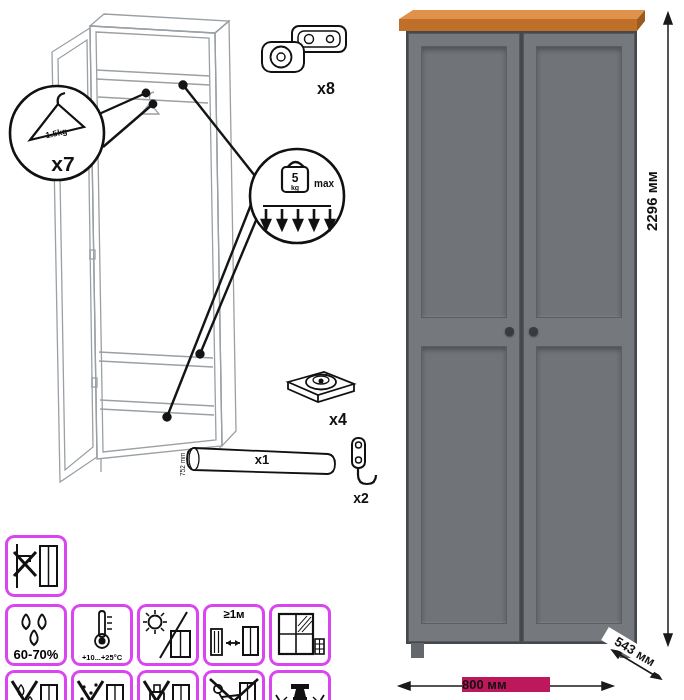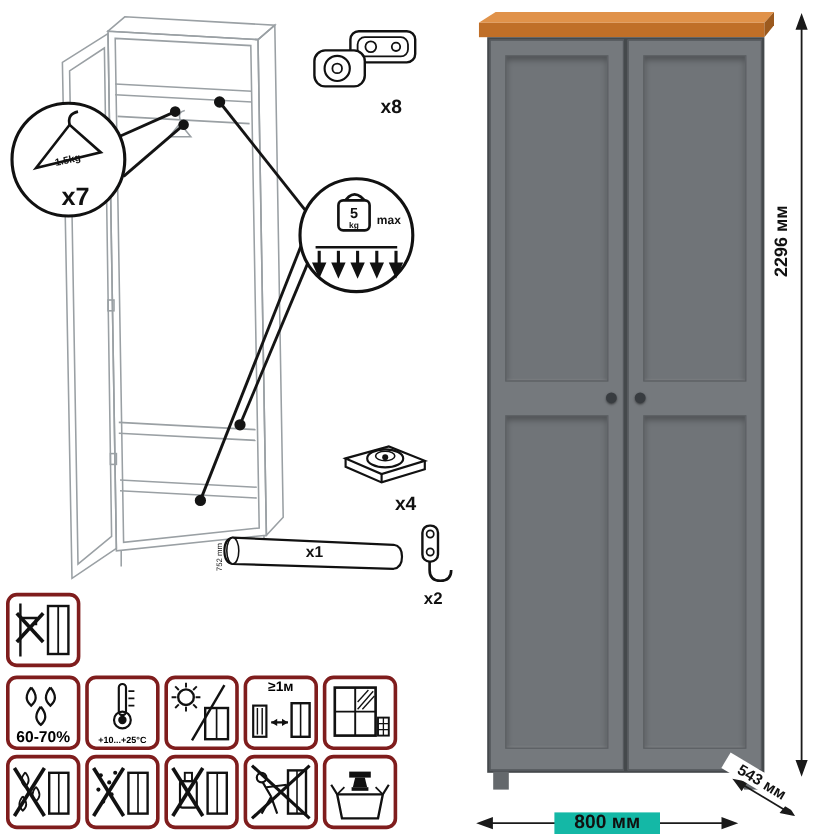--- a/index.html
+++ b/index.html
@@ -18,26 +18,26 @@
   .panel.up{top:12px;height:272px;}
   .panel.low{top:312px;height:278px;}
   .knob{position:absolute;top:293px;width:9px;height:9px;border-radius:50%;background:#383c40;box-shadow:0 1px 2px rgba(0,0,0,.5);}
   .door.l .knob{right:5px;} .door.r .knob{left:5px;}
   .foot{position:absolute;bottom:0;width:13px;height:15px;background:#64686c;}
   .foot.fl{left:12px;} .foot.fr{right:12px;}
 
   
   .dim{position:absolute;font-weight:bold;color:#111;}
   #dim-h{left:610px;top:192px;width:84px;height:18px;font-size:15px;text-align:center;transform:rotate(-90deg);}
-  #dim-w{left:462px;top:677px;width:88px;font-size:16px;text-align:center;background:#14b8a6;}
+  #dim-w{left:462px;top:677px;width:88px;font-size:13px;background:#be185d;}
   #dim-d{left:600px;top:644px;width:70px;font-size:13px;text-align:center;transform:rotate(31deg);background:#fff;}
 
   
-  .cell{position:absolute;width:62px;height:62px;border:3px solid #7f1d1d;border-radius:9px;
-        background:#fff;box-sizing:border-box;}
+  .cell{position:absolute;width:62px;height:62px;border:3px solid #d946ef;border-radius:9px;
+        background:#fff;box-sizing:border-box;margin-top:41px;}
   .cell .lbl{position:absolute;left:0;right:0;bottom:1px;text-align:center;font-weight:bold;color:#000;}
   .cell .lbl.top{bottom:auto;top:1px;}
   .r1{top:563px;} .r2{top:629px;}
   .cx0{left:5px;} .cx1{left:71px;} .cx2{left:137px;} .cx3{left:203px;} .cx4{left:269px;}
   #cell-mount{left:5px;top:494px;}
 </style>
 </head>
 <body>
 
 <svg id="diagram" width="395" height="515" viewBox="0 0 395 515" style="position:absolute;left:0;top:0;">

